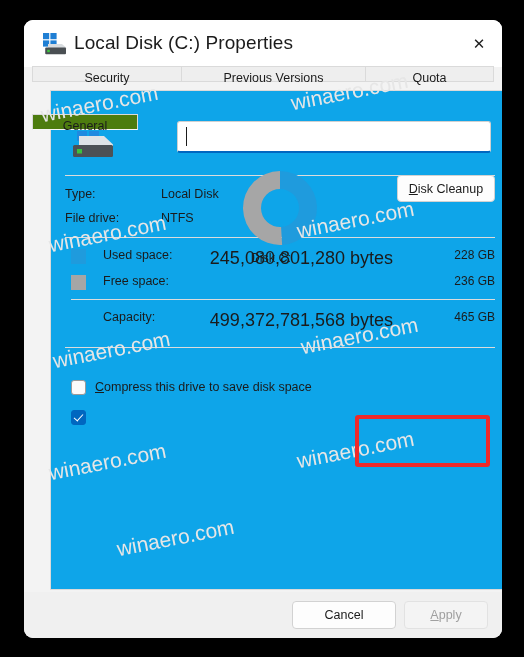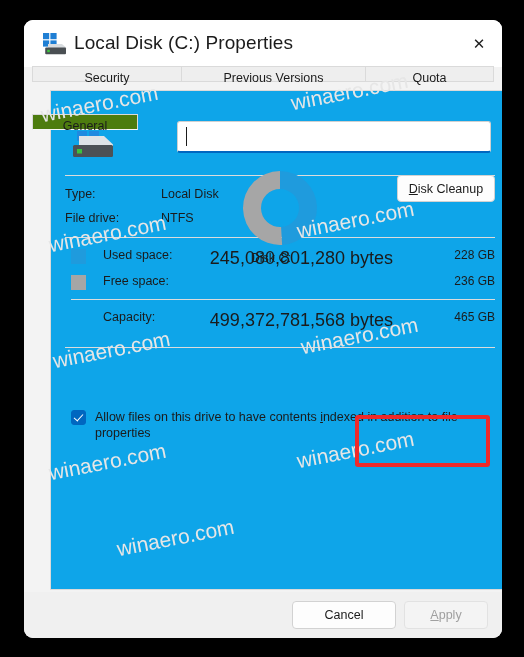--- a/index.html
+++ b/index.html
@@ -233,24 +233,27 @@
           </svg>
       </div>
       <div class="drive-caption">Disk C:</div>
 
       <div class="cleanup-btn">
         <span><u class="acc">D</u>isk Cleanup</span>
       </div>
 
       <div class="hr" style="left:14px;top:256px;width:430px;"></div>
 
+      <div class="cbrow" style="top:288px;width:424px;height:18px">
+        <span class="cbox off"></span>
+        <span class="cblabel"><u class="acc">C</u>ompress this drive to save disk space</span>
+      </div>
 
       <div class="cbrow" style="top:318px;width:424px;height:34px">
         <span class="cbox on"></span>
-        <span class="cblabel">Allow files on this drive to have contents <u class="acc">i</u>ndexed in addition to file properties</span>
       </div>
 
     </div>
 
     <div class="footer">
       <div class="btn" style="left:268px;width:104px">Cancel</div>
       <div class="btn disabled" style="left:380px;width:84px">
           <span><u class="acc">A</u>pply</span>
         </div>
     </div>

